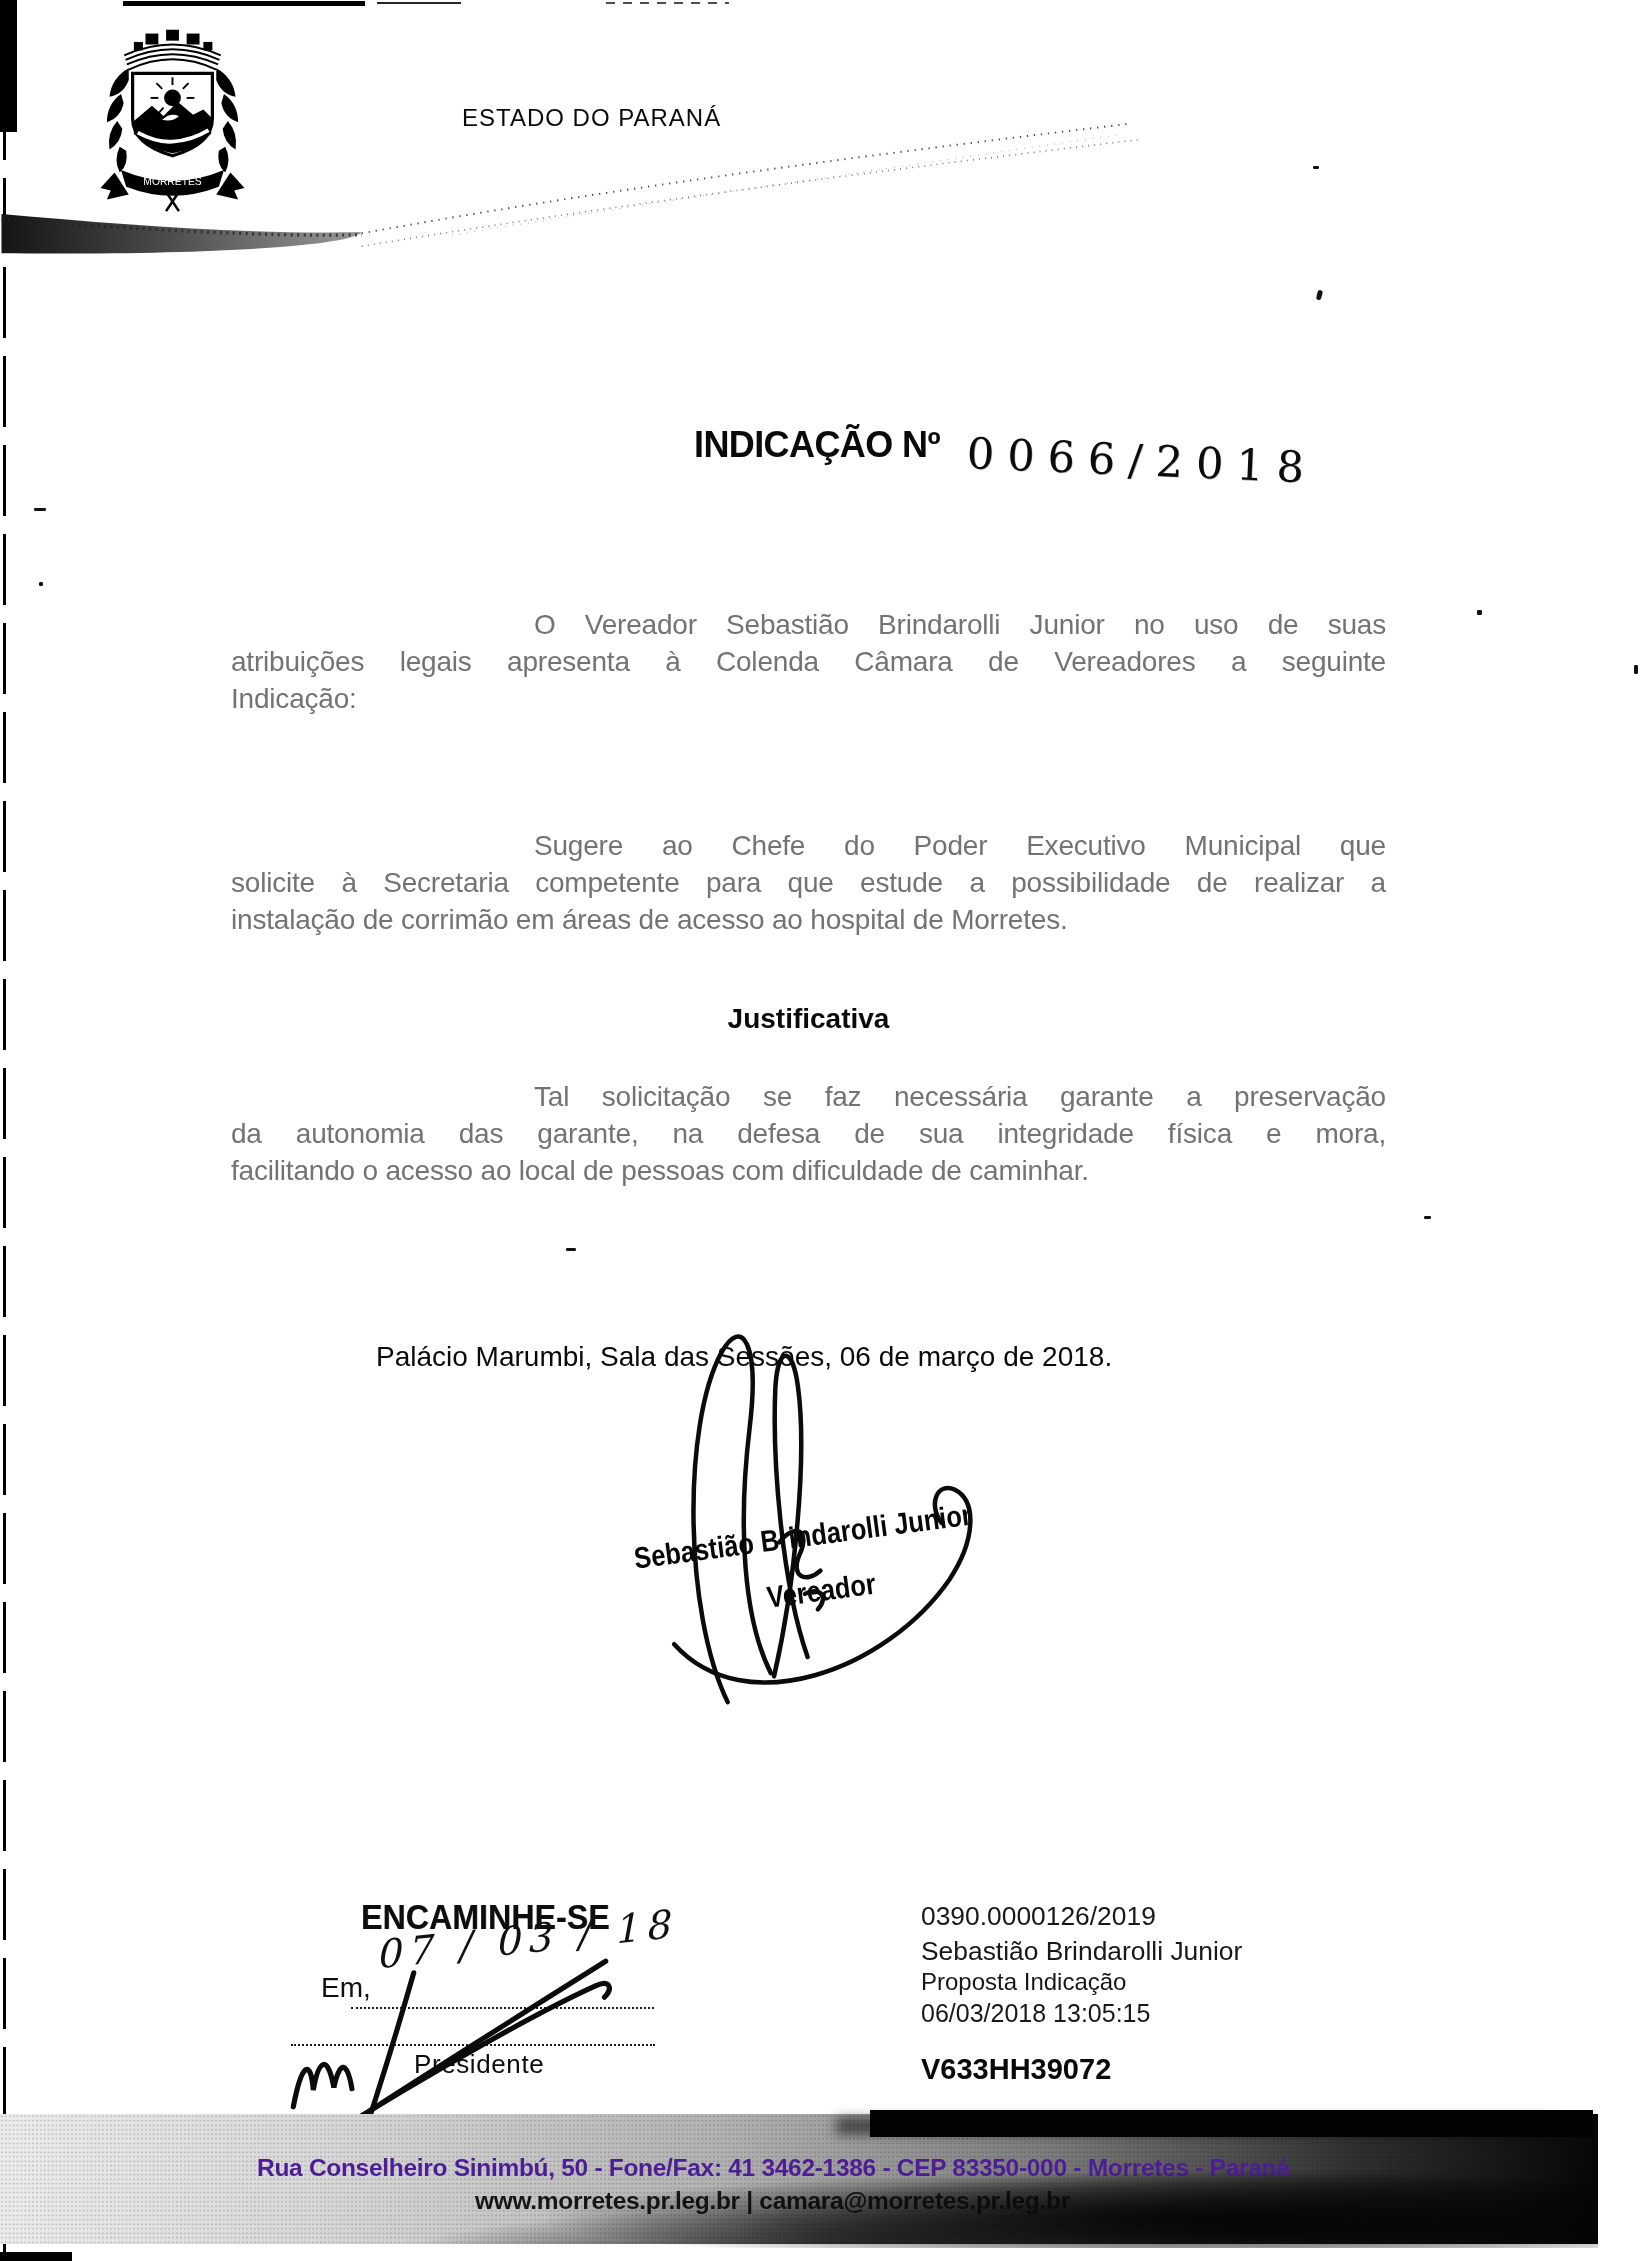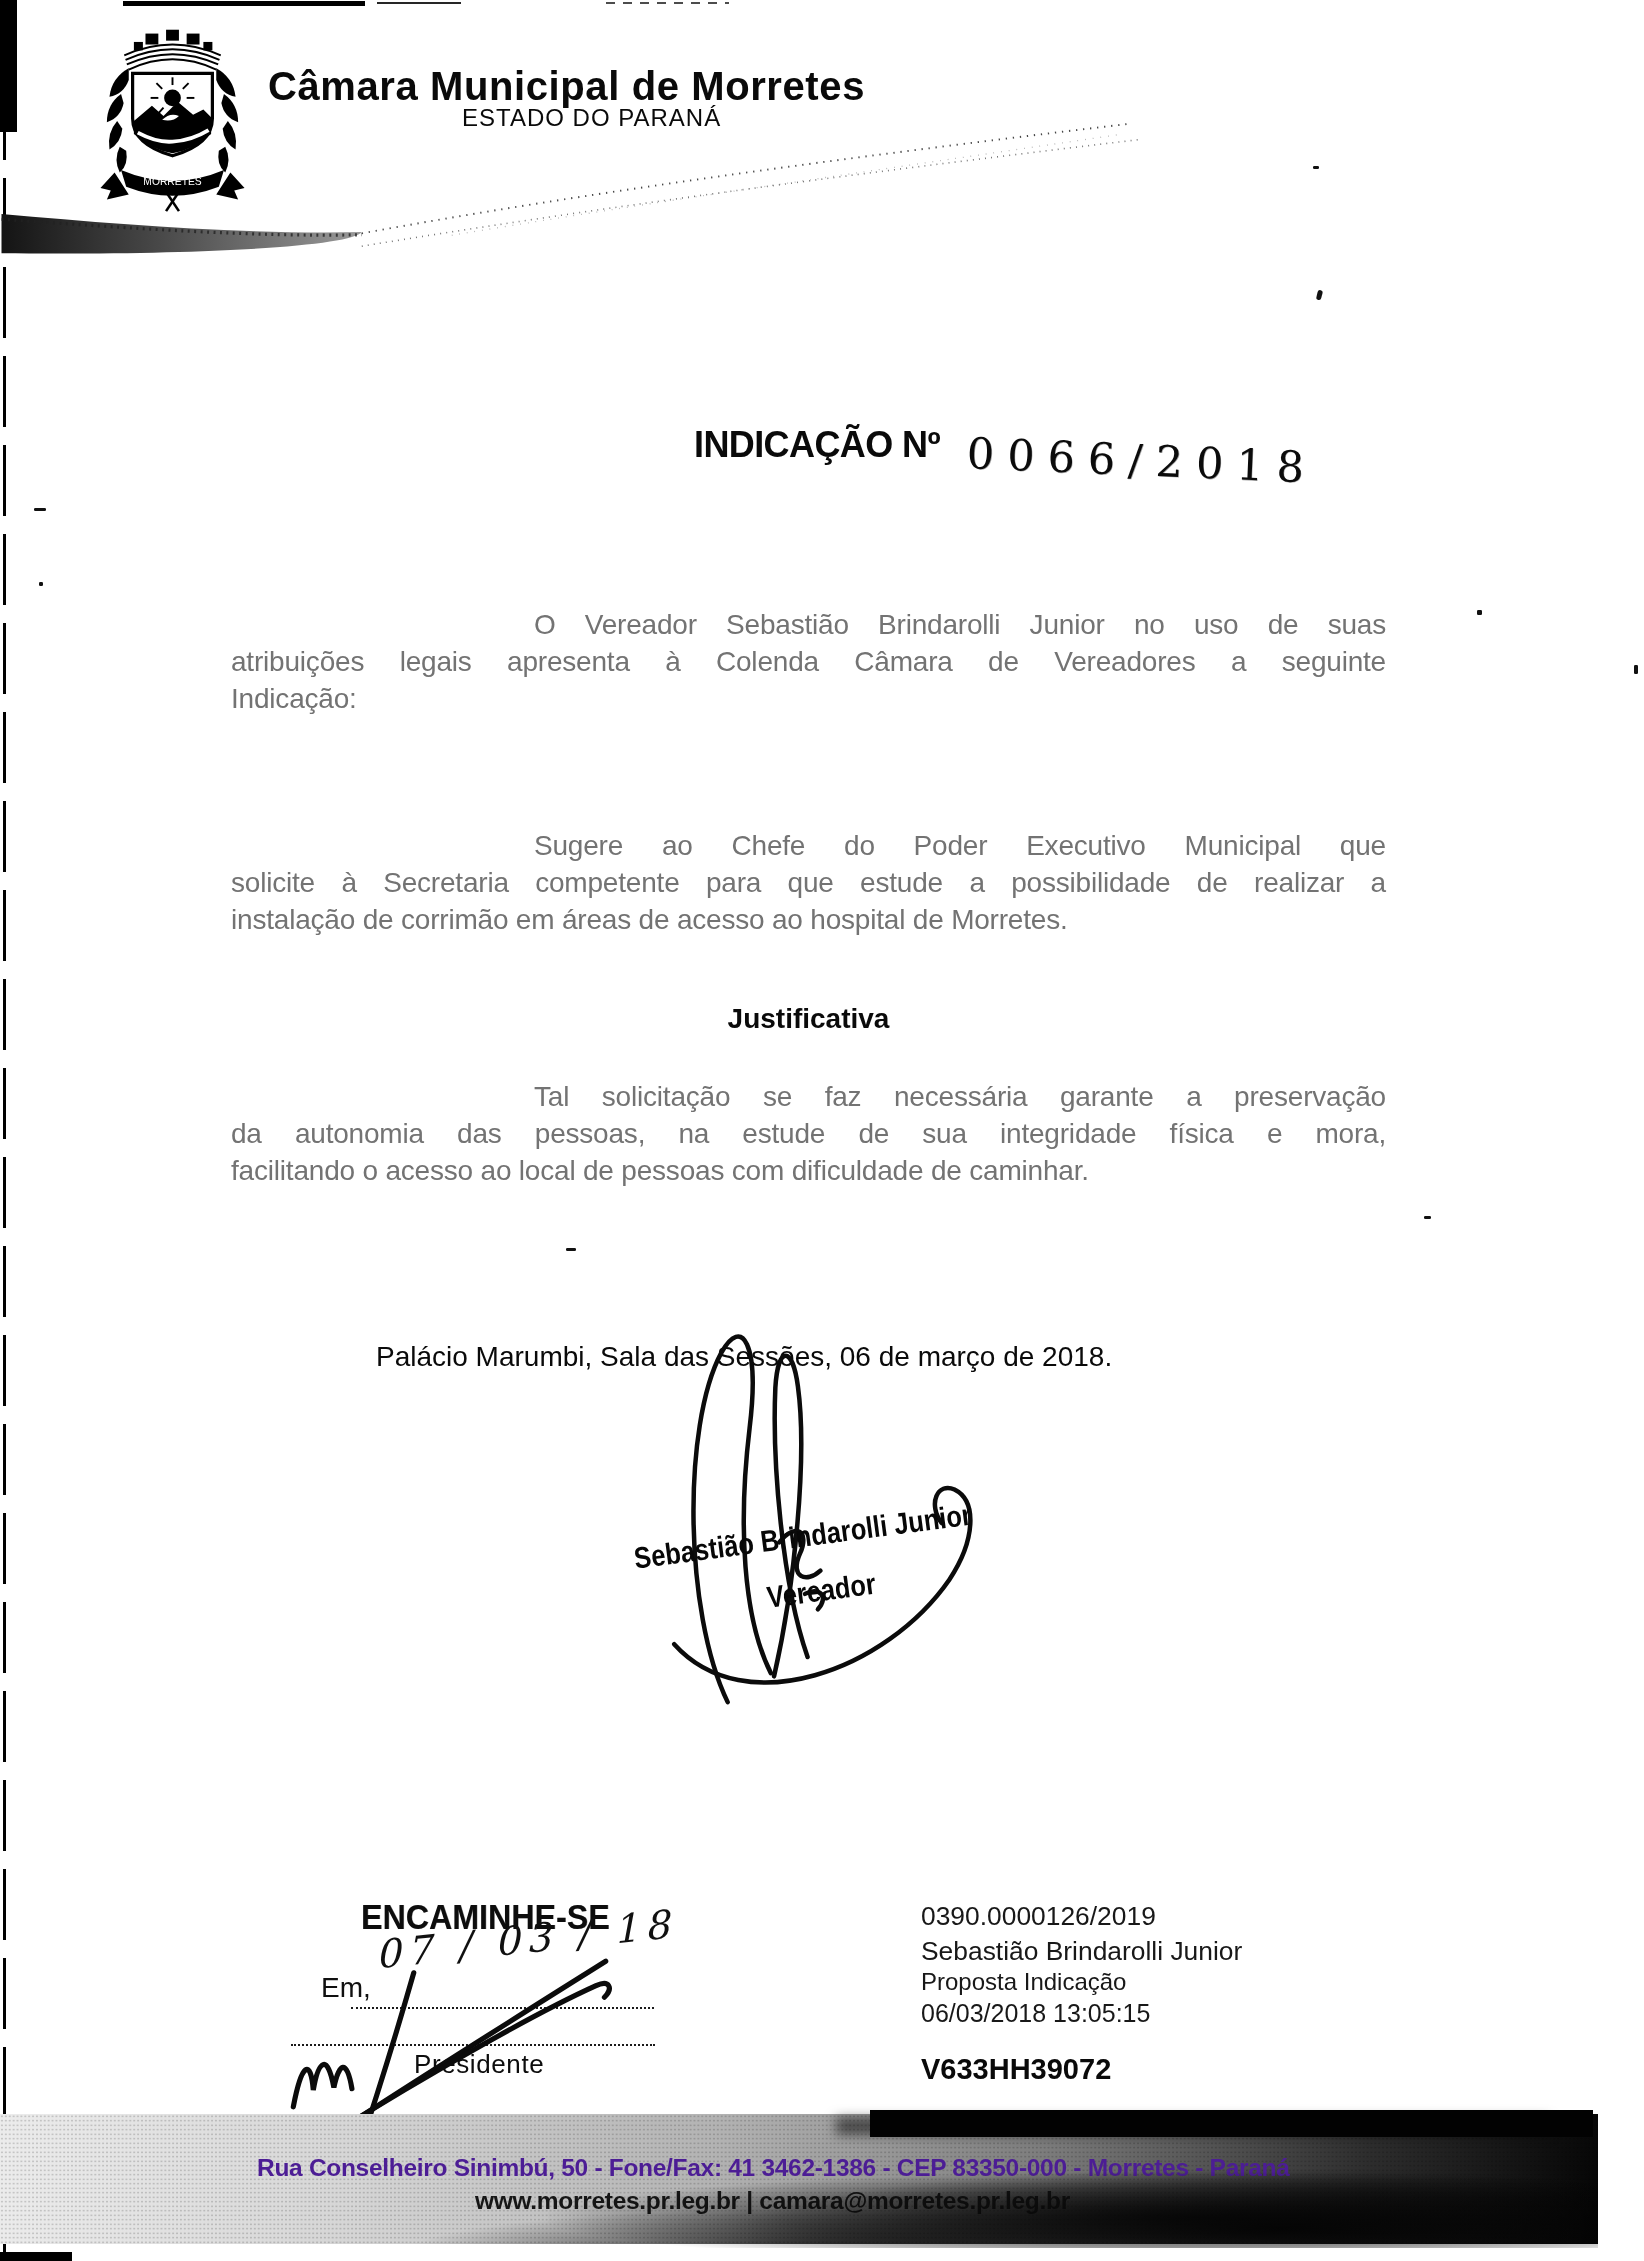--- a/index.html
+++ b/index.html
@@ -167,21 +167,20 @@
     <path d="M30,234 l-22,24 16,4 -6,14 34,-8 z" fill="#000"></path>
     <path d="M210,234 l22,24 -16,4 6,14 -34,-8 z" fill="#000"></path>
     <path d="M40,230 q80,34 160,0 l-8,26 q-72,28 -144,0 z" fill="#000"></path>
     <text x="120" y="254" text-anchor="middle" font-size="16" fill="#fff" font-family="Liberation Sans, sans-serif">MORRETES</text>
     <g stroke="#000" stroke-width="4">
       <line x1="106" y1="258" x2="130" y2="294"></line>
       <line x1="134" y1="258" x2="110" y2="294"></line>
     </g>
   </svg>
 
-  <div class="abs org-name">Câmara Municipal de Morretes</div>
   <div class="abs state-name">ESTADO DO PARANÁ</div>
 
   <svg class="abs swoosh-svg" viewBox="0 0 1800 300">
     <defs>
       <linearGradient id="swgrad" x1="0" y1="0" x2="1" y2="0">
         <stop offset="0" stop-color="#141414"></stop>
         <stop offset="0.45" stop-color="#4a4a4a"></stop>
         <stop offset="1" stop-color="#9a9a9a"></stop>
       </linearGradient>
     </defs>
@@ -204,21 +203,21 @@
   <div class="para" style="top:827px;">
     <div class="line j first">Sugere ao Chefe do Poder Executivo Municipal que</div>
     <div class="line j">solicite à Secretaria competente para que estude a possibilidade de realizar a</div>
     <div class="line">instalação de corrimão em áreas de acesso ao hospital de Morretes.</div>
   </div>
 
   <div class="heading" style="top:1003px;">Justificativa</div>
 
   <div class="para" style="top:1078px;">
     <div class="line j first">Tal solicitação se faz necessária garante a preservação</div>
-    <div class="line j">da autonomia das pessoas, na estude de sua integridade física e mora,</div>
+    <div class="line j">da autonomia das garante, na defesa de sua integridade física e mora,</div>
     <div class="line">facilitando o acesso ao local de pessoas com dificuldade de caminhar.</div>
   </div>
 
   <div class="abs dateline">Palácio Marumbi, Sala das Sessões, 06 de março de 2018.</div>
 
   <svg class="abs sig-svg" viewBox="0 0 700 650">
     <g stroke="#0b0b0b" stroke-width="7" fill="none" stroke-linecap="round">
       <path d="M178,610 C110,470 108,180 168,68 C200,10 228,52 212,185 C194,335 202,480 245,565"></path>
       <path d="M250,570 C282,430 302,230 287,120 C279,58 256,54 252,122 C247,235 262,425 302,540"></path>
       <path d="M95,520 C205,642 425,560 522,420 C562,360 566,298 530,280 C504,268 488,302 510,332"></path>

